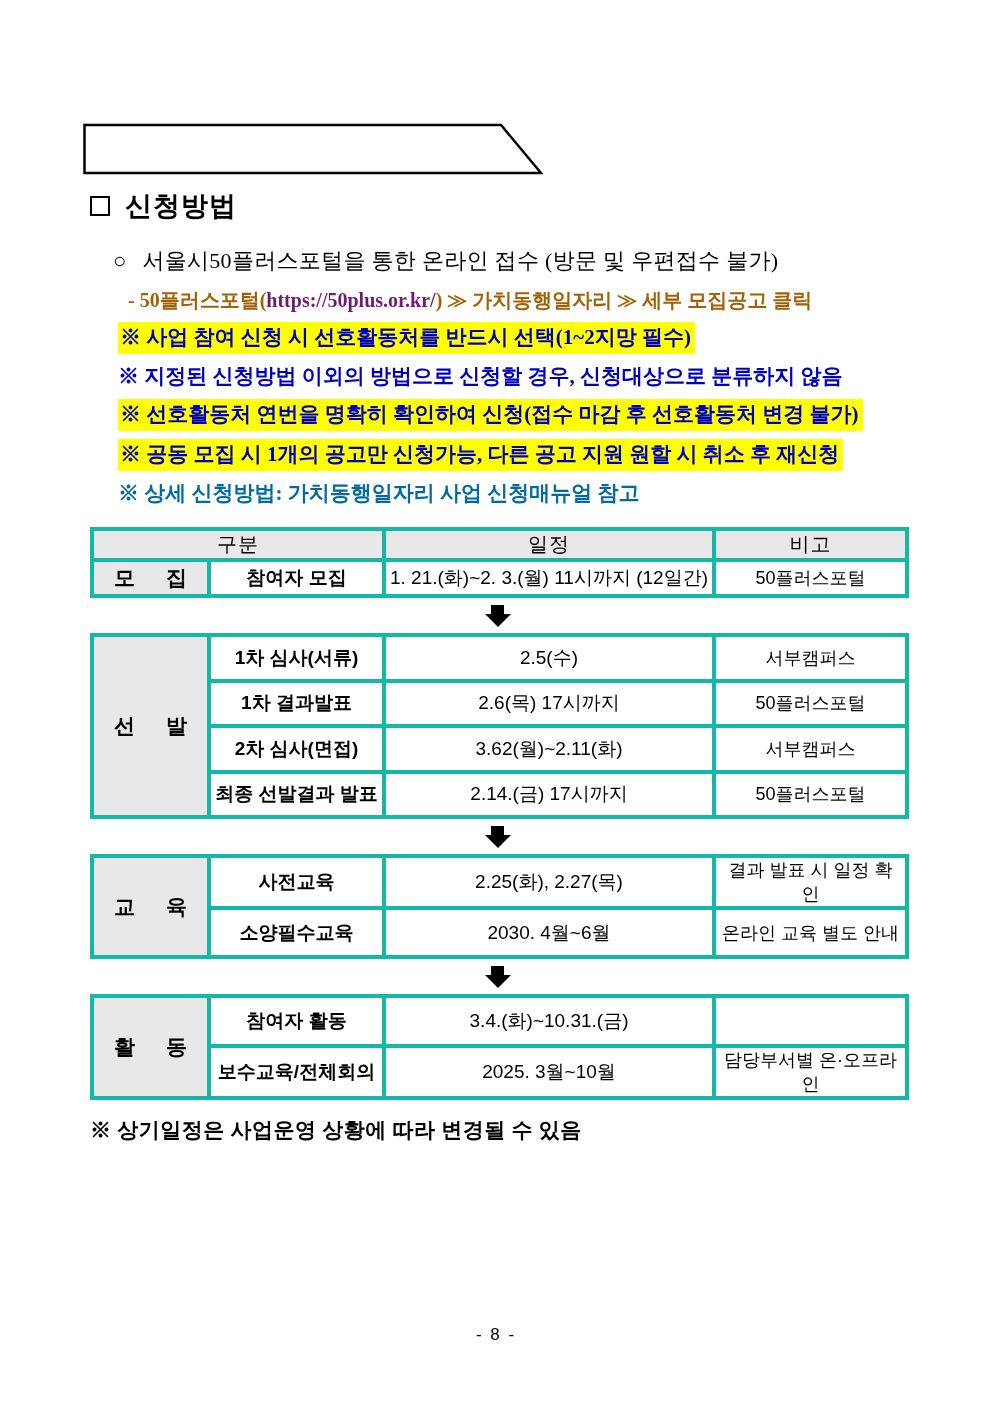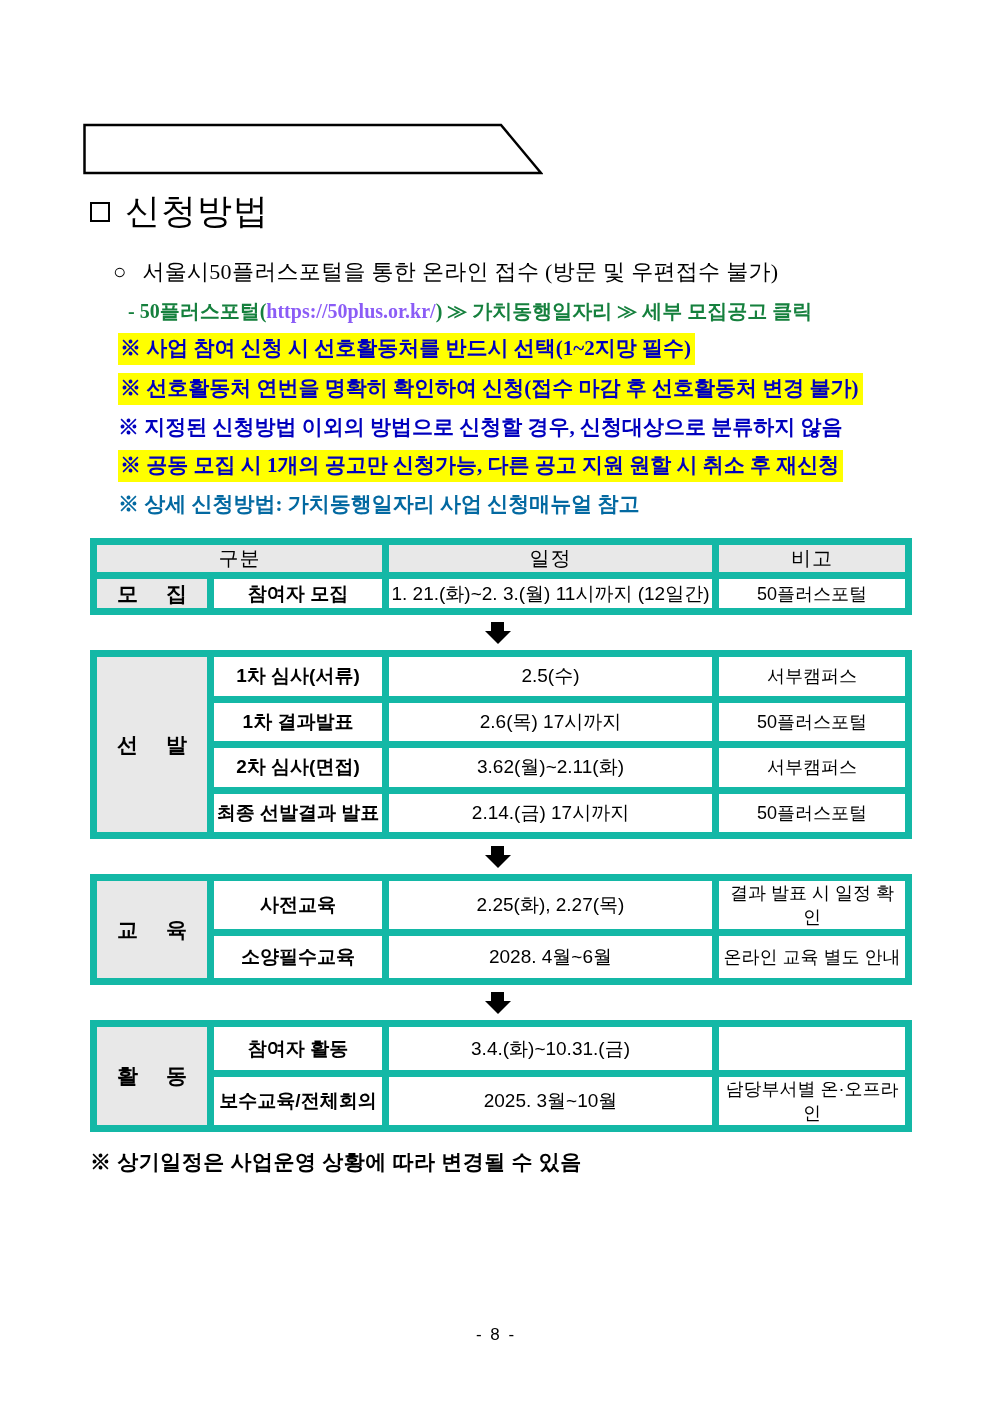--- a/index.html
+++ b/index.html
@@ -9,44 +9,44 @@
 
   
   .title-banner { position: relative; width: 460px; height: 52px; margin-left: -7px; }
   .title-banner svg { position: absolute; left: 0; top: 0; }
   .title-banner .title-text {
     position: absolute; left: 22px; top: 50%; transform: translateY(-50%);
     font-size: 29px; font-weight: 700; letter-spacing: 1px; white-space: nowrap;
   }
 
   
-  .section-heading { display: flex; align-items: center; font-size: 35px; font-weight: 400; letter-spacing: 1px; }
+  .section-heading { display: flex; align-items: center; font-size: 27px; font-weight: 700; letter-spacing: 1px; }
   .heading-apply { margin-top: 13px; }
   .heading-schedule { margin-top: 45px; }
   .square-marker {
     display: inline-block; width: 20px; height: 20px; border: 2.5px solid #000;
     margin-right: 15px; background: #fff; flex: 0 0 auto;
   }
 
   
   .serifish { font-family: "Liberation Serif", serif; }
   .bullet-line { margin-top: 22px; padding-left: 23px; font-size: 22px; letter-spacing: 0.3px; white-space: nowrap; }
   .circle-marker { font-size: 22px; margin-right: 10px; }
   .link-line { margin-top: 11px; padding-left: 38px; font-size: 20px; font-weight: 700; white-space: nowrap; }
   .note-line { margin-top: 8px; padding-left: 28px; font-size: 21px; font-weight: 700; line-height: 29px; white-space: nowrap; }
   .note-blue { color: #0000BE; }
   .note-black { color: #0369a1; }
   .hl { background: #FFFF00; padding: 1px 4px 2px 2px; display: inline-block; }
-  .lnk-blue { color: #15803d; margin-top: 9px; }
-  .lnk-purple { color: #8b5cf6; }
+  .lnk-blue { color: #a16207; margin-top: 9px; }
+  .lnk-purple { color: #701a75; }
 
   
   .sched-wrap { margin-top: 19px; }
   table.sched { border-collapse: collapse; width: 815px; table-layout: fixed; }
-  table.sched td, table.sched th { border: 7px solid #14b8a6; text-align: center; vertical-align: middle; overflow: hidden; }
+  table.sched td, table.sched th { border: 4px solid #14b8a6; text-align: center; vertical-align: middle; overflow: hidden; }
   col.c1 { width: 117px; } col.c2 { width: 175px; } col.c3 { width: 330px; } col.c4 { width: 193px; }
   th.hdr { background: #E8E8E8; height: 31px; font-size: 20px; font-weight: 500; letter-spacing: 1px; }
   td.cat {
     background: #E8E8E8; font-size: 21px; font-weight: 600;
     text-align: justify; text-align-last: justify; padding: 0 20px;
   }
   td.sub { font-weight: 700; font-size: 19px; }
   td.date { font-size: 19px; font-weight: 400; }
   td.note { font-size: 18px; font-weight: 400; padding: 0 4px; border-radius: 23px; }
   tr.r47 { height: 36px; } tr.r45 { height: 45.5px; } tr.r49 { height: 49px; } tr.r50 { height: 50px; }
@@ -83,24 +83,24 @@
   </div>
 
   <div class="link-line serifish">
     <span class="lnk-blue">- 50플러스포털(</span><span class="lnk-purple">https://50plus.or.kr/</span><span class="lnk-blue">) ≫ 가치동행일자리 ≫ 세부 모집공고 클릭</span>
   </div>
 
   <div class="note-line serifish note-blue">
     <span class="hl">※ 사업 참여 신청 시 선호활동처를 반드시 선택(1~2지망 필수)</span>
   </div>
   <div class="note-line serifish note-blue">
+    <span>※ 지정된 신청방법 이외의 방법으로 신청할 경우, 신청대상으로 분류하지 않음</span>
+  </div>
+  <div class="note-line serifish note-blue">
     <span class="hl">※ 선호활동처 연번을 명확히 확인하여 신청(접수 마감 후 선호활동처 변경 불가)</span>
-  </div>
-  <div class="note-line serifish note-blue">
-    <span>※ 지정된 신청방법 이외의 방법으로 신청할 경우, 신청대상으로 분류하지 않음</span>
   </div>
   <div class="note-line serifish note-blue">
     <span class="hl">※ 공동 모집 시 1개의 공고만 신청가능, 다른 공고 지원 원할 시 취소 후 재신청</span>
   </div>
   <div class="note-line serifish note-black">
     <span>※ 상세 신청방법: 가치동행일자리 사업 신청매뉴얼 참고</span>
   </div>
 
 
   <div class="sched-wrap">
@@ -182,21 +182,21 @@
         </colgroup>
       <tbody>
           <tr class="r49">
         <td class="cat" rowspan="2">교 육</td>
         <td class="sub">사전교육</td>
         <td class="date">2.25(화), 2.27(목)</td>
         <td class="note">결과 발표 시 일정 확인</td>
       </tr>
       <tr class="r49">
         <td class="sub">소양필수교육</td>
-        <td class="date">2028. 4월~6월</td>
+        <td class="date">2030. 4월~6월</td>
         <td class="note">온라인 교육 별도 안내</td>
       </tr>
     </tbody>
       </table>
 
     <div class="arrow-wrap">
       <div class="down-arrow">
           <div class="stem"></div>
           <div class="head"></div>
         </div>

